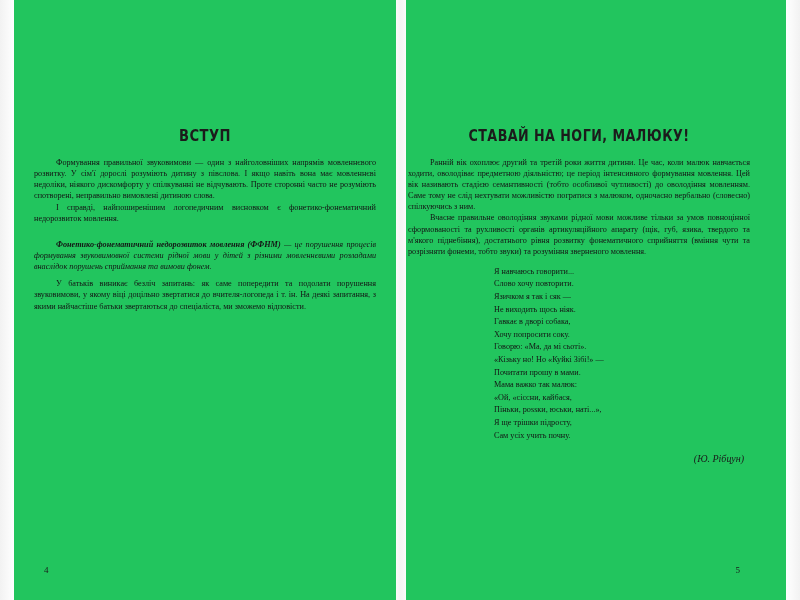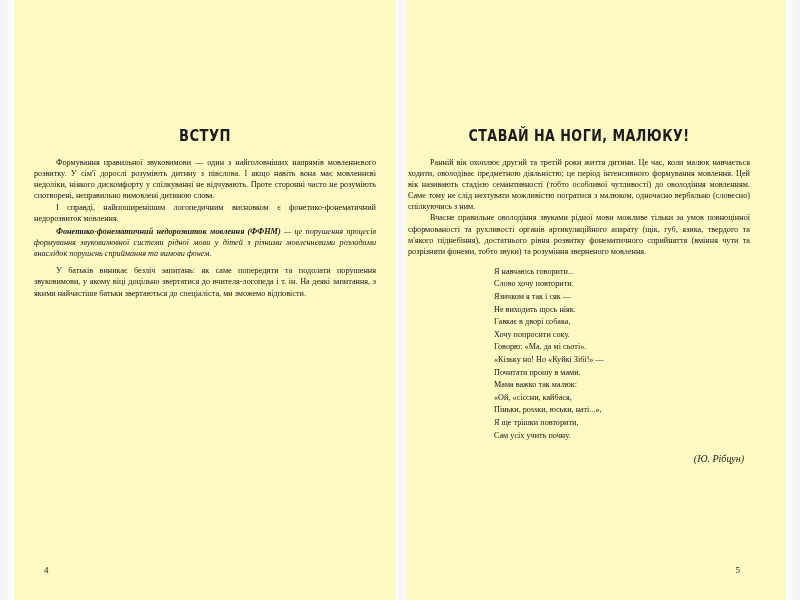--- a/index.html
+++ b/index.html
@@ -5,21 +5,21 @@
 <style>
   html, body {
     margin: 0;
     padding: 0;
     background: #ffffff;
   }
   #page {
     position: relative;
     width: 800px;
     height: 600px;
-    background: #fef9c3;
+    background: #22c55e;
     overflow: hidden;
     font-family: "Liberation Serif", serif;
   }
 
   
   .scan-shade-left {
     position: absolute;
     left: 0; top: 0;
     width: 14px; height: 600px;
     background: linear-gradient(to right, #f2f2f2, #ffffff);
@@ -80,21 +80,21 @@
     text-indent: 22px;
     text-align: justify;
     font-size: 8.2px;
     line-height: 11.1px;
     color: #141414;
     hyphens: auto;
     -webkit-hyphens: auto;
   }
   p.para.defn {
     font-style: italic;
-    margin-top: 2px;
+    margin-top: 15px;
     margin-bottom: 6px;
     text-indent: 22px;
   }
   p.para.defn b {
     font-weight: bold;
     font-style: italic;
   }
 
   
   .poem {
@@ -167,21 +167,21 @@
         <div class="line">Язичком я так і сяк —</div>
         <div class="line">Не виходить щось ніяк.</div>
         <div class="line">Гавкає в дворі собака,</div>
         <div class="line">Хочу попросити соку.</div>
         <div class="line">Говорю: «Ма, да мі сьоті».</div>
         <div class="line">«Кізьку но! Но «Куйкі Зібі!» —</div>
         <div class="line">Почитати прошу в мами.</div>
         <div class="line">Мама важко так малюк:</div>
         <div class="line">«Ой, «сіссни, кайбася,</div>
         <div class="line">Піньки, possки, юськи, наті...»,</div>
-        <div class="line">Я ще трішки повторити,</div>
+        <div class="line">Я ще трішки підросту,</div>
         <div class="line">Сам усіх учить почну.</div>
 
         <div class="poem-credit">(Ю. Рібцун)</div>
       </div>
     </div>
 
     <div class="folio right">5</div>
   </div>
 
 </div>

